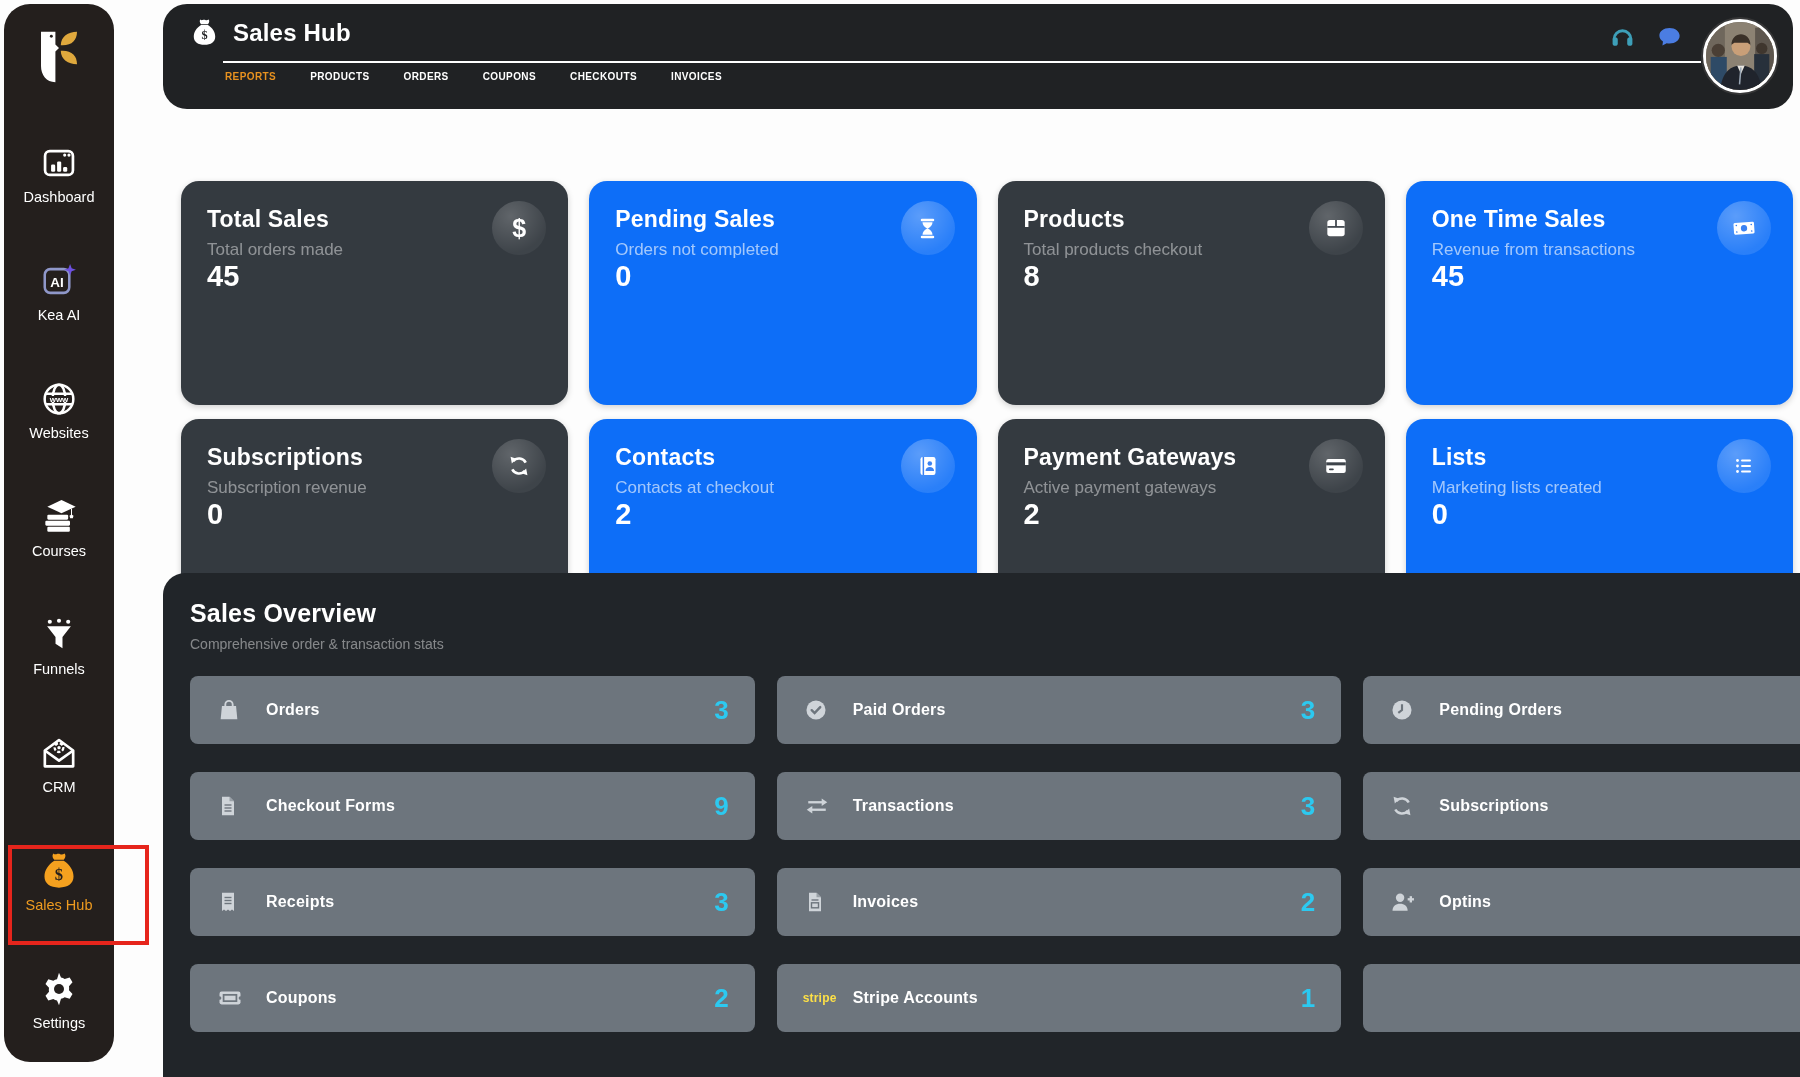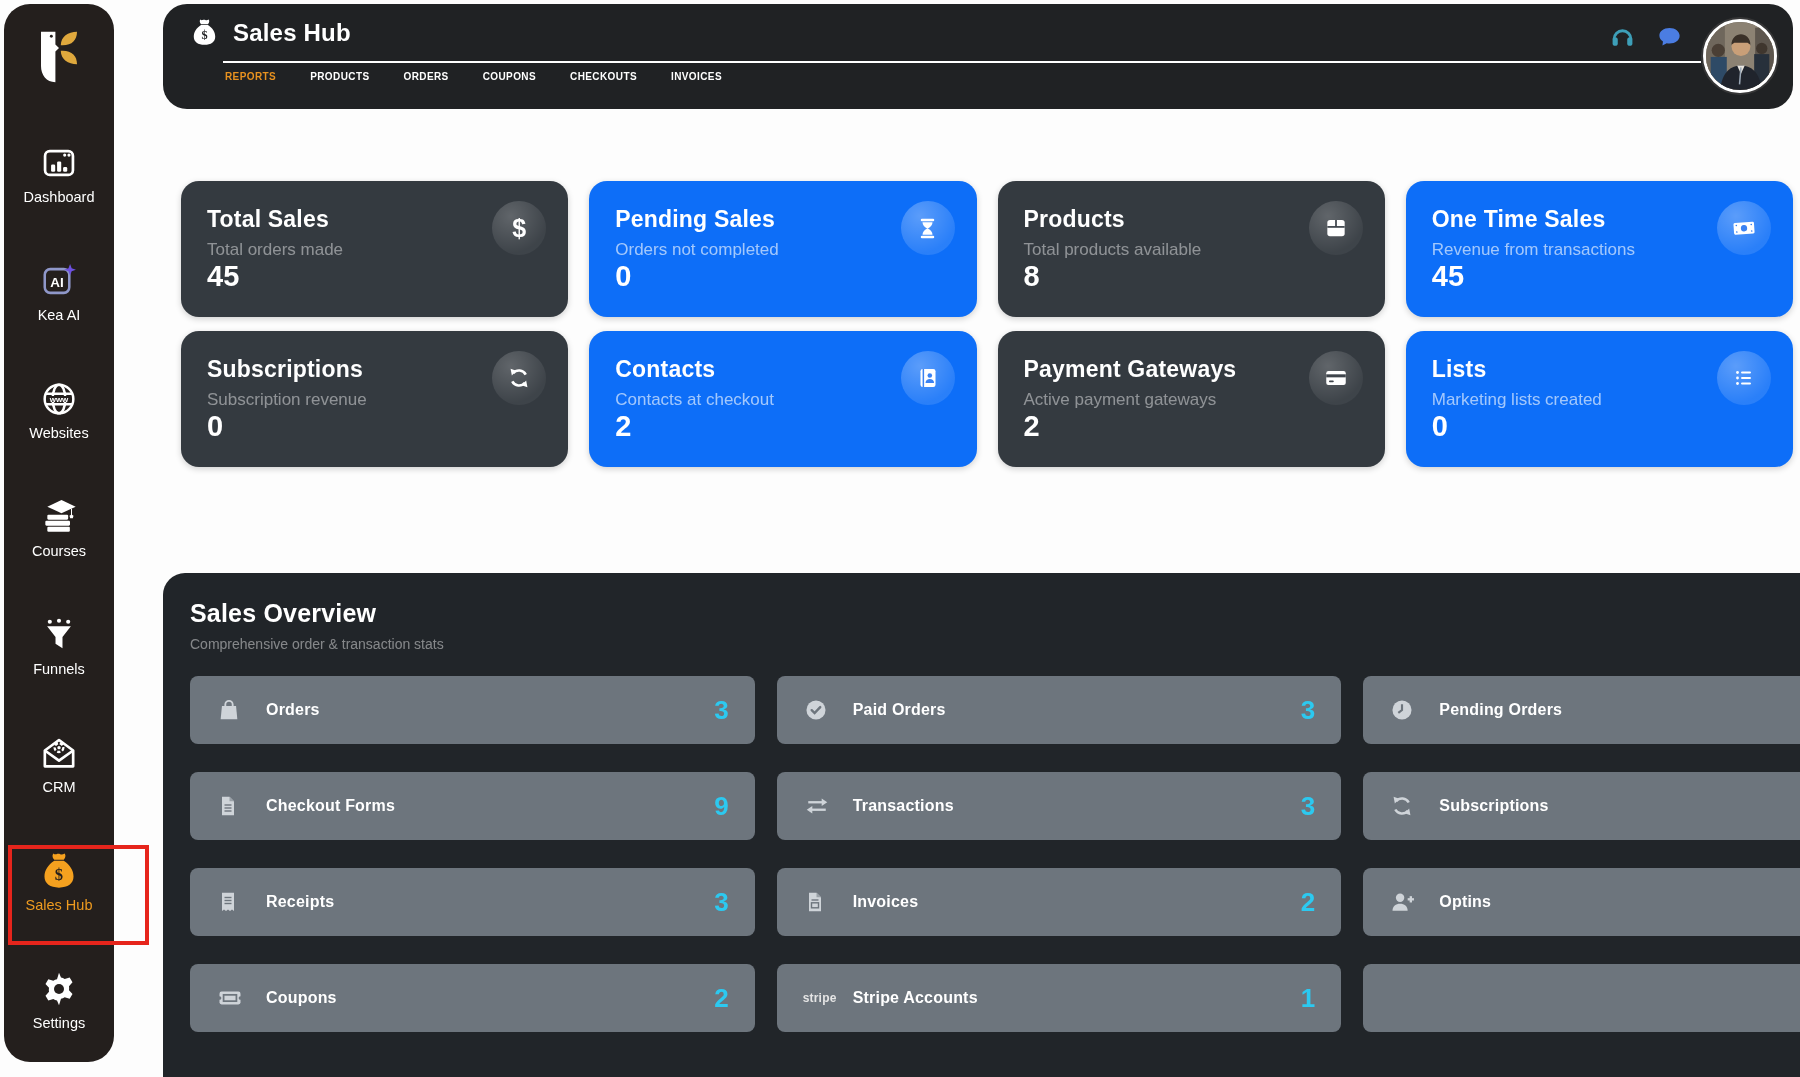--- a/index.html
+++ b/index.html
@@ -31,21 +31,21 @@
   .tab { color:#ffffff; font-size:10px; font-weight:600; letter-spacing:.4px; cursor:pointer; }
   .tab.active { color:#e8921f; }
   .header-right { position:absolute; right:16px; top:0; height:105px; display:flex; align-items:flex-start; gap:20px; }
   .hdr-icon { margin-top:20px; cursor:pointer; }
   .avatar { margin-top:15px; width:74px; height:74px; border-radius:50%; border:3px solid #fff;
     box-shadow:0 0 0 2px rgba(60,60,60,.8), inset 0 0 0 2px rgba(60,60,60,.6); overflow:hidden; cursor:pointer; background:#8c8273; }
 
   
   .cards { position:absolute; left:181px; top:181px; width:1612px;
     display:grid; grid-template-columns:repeat(4,1fr); gap:14px 21px; }
-  .card { position:relative; height:136px; border-radius:18px; padding:25px 26px;
+  .card { position:relative; height:224px; border-radius:18px; padding:25px 26px;
     box-shadow:0 2px 6px rgba(0,0,0,.18); }
   .card--dark { background:#343a40; }
   .card--blue { background:#0d6ef8; }
   .card-title { color:#fff; font-size:23px; font-weight:700; letter-spacing:.2px; }
   .card-sub { margin-top:7px; font-size:17px; }
   .card--dark .card-sub { color:rgba(255,255,255,.45); }
   .card--blue .card-sub { color:rgba(255,255,255,.62); }
   .card-value { color:#fff; font-size:29px; font-weight:800; }
   .card-circle { position:absolute; top:20px; right:22px; width:54px; height:54px; border-radius:50%;
     display:flex; align-items:center; justify-content:center; }
@@ -56,21 +56,21 @@
   
   .panel { position:absolute; left:163px; top:573px; width:1792px; height:504px;
     background:#212529; border-radius:22px 22px 0 0; overflow:hidden; }
   .panel-title { padding:26px 27px 0; color:#fff; font-size:25px; font-weight:700; letter-spacing:.2px; }
   .panel-sub { padding:8px 27px 0; color:rgba(255,255,255,.45); font-size:14px; }
   .rows { margin-top:24px; padding:0 27px; display:grid; grid-template-columns:repeat(3,1fr); gap:28px 22px; }
   .row-item { height:68px; background:#6d757d; border-radius:8px; display:flex; align-items:center; padding:0 26px; }
   .row-icon { width:34px; display:flex; align-items:center; justify-content:flex-start; }
   .row-label { margin-left:16px; color:#fff; font-size:16px; font-weight:700; letter-spacing:.2px; }
   .row-value { margin-left:auto; color:#2cc9f0; font-size:26px; font-weight:700; }
-  .stripe-word { font-size:12px; font-weight:700; color:#e5e5e5; letter-spacing:.2px; }
+  .stripe-word { font-size:12px; font-weight:700; color:#fde047; letter-spacing:.2px; }
 </style>
 </head>
 <body>
 
 <div class="screen">
 
   <div class="sidebar">
     <div class="logo">
       <svg viewBox="0 0 60 64" width="54" height="58">
         <path d="M10 4 H26 V18 L30 22 L26 26 V60 C16 60 10 52 10 42 Z" fill="#ffffff"></path>
@@ -259,21 +259,21 @@
           <rect x="5.5" y="2.6" width="13" height="2.4" rx="1.2"></rect>
           <rect x="5.5" y="19" width="13" height="2.4" rx="1.2"></rect>
           <path d="M7.2 6 h9.6 c0 3 -2 4.8 -4.8 6.3 C9.2 10.8 7.2 9 7.2 6 Z"></path>
           <path d="M12 11.7 c2.8 1.5 4.8 3.3 4.8 6.3 H7.2 c0 -3 2 -4.8 4.8 -6.3 Z"></path>
         </svg>
       </div>
     </div>
 
     <div class="card card--dark">
       <div class="card-title">Products</div>
-      <div class="card-sub">Total products available</div>
+      <div class="card-sub">Total products checkout</div>
       <div class="card-value">8</div>
       <div class="card-circle">
         <svg viewBox="0 0 24 24" width="26" height="26">
           <rect x="4" y="4.5" width="16" height="15" rx="2.5" fill="#fff"></rect>
           <line x1="4" y1="11" x2="20" y2="11" stroke="#3e444b" stroke-width="1.6"></line>
           <line x1="12" y1="4.5" x2="12" y2="11" stroke="#3e444b" stroke-width="1.6"></line>
         </svg>
       </div>
     </div>
 

